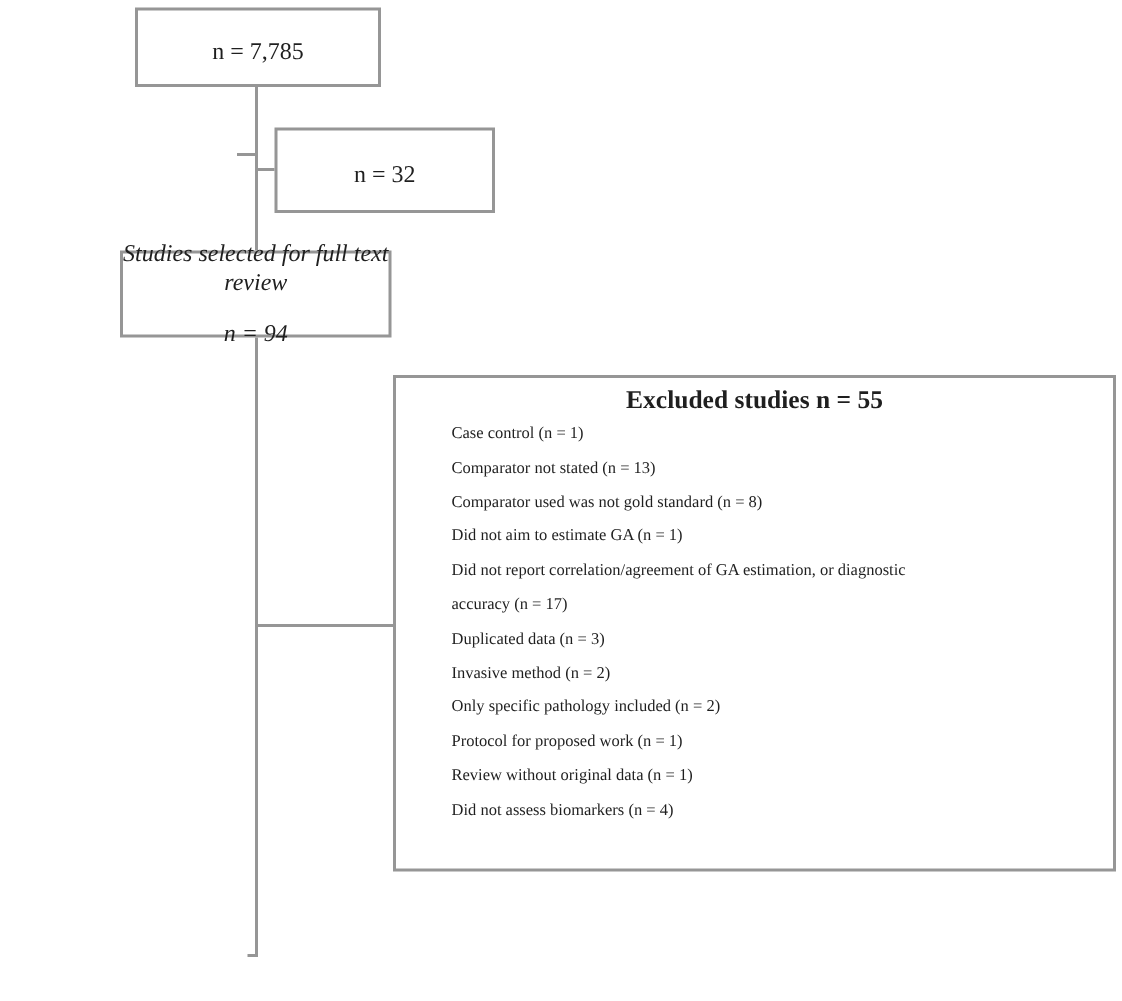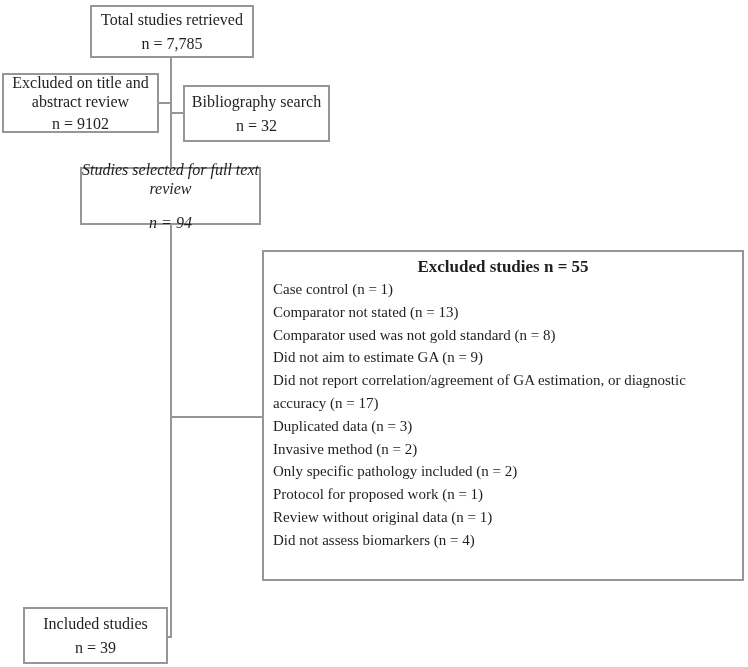--- a/index.html
+++ b/index.html
@@ -39,73 +39,63 @@
     padding:3px 9px;
     white-space:normal;
   }
   .big-title{
     text-align:center;
     font-weight:bold;
     font-size:17px;
     line-height:23px;
   }
   .item{
-    font-size:15px;
+    font-size:11px;
     line-height:22.8px;
     white-space:pre-line;
+    margin-left:28px;
   }
 </style>
 </head>
 <body>
 
 <div class="canvas">
 
   <div class="line" style="left:170px;top:56px;width:2px;height:111px;"></div>
   <div class="line" style="left:170px;top:224px;width:2px;height:414px;"></div>
   <div class="line" style="left:158px;top:102px;width:14px;height:2px;"></div>
   <div class="line" style="left:170px;top:112px;width:14px;height:2px;"></div>
   <div class="line" style="left:170px;top:416px;width:93px;height:2px;"></div>
   <div class="line" style="left:165px;top:636px;width:7px;height:2px;"></div>
 
   <div class="box" style="left:90px;top:5px;width:164px;height:53px;">
-    <div class="label">Total studies retrieved</div>
     <div class="count">n = 7,785</div>
   </div>
 
-  <div class="box" style="left:2px;top:73px;width:157px;height:60px;">
-    <div class="label">Excluded on title and
-abstract review</div>
-    <div class="count" style="margin-top:3px;">n = 9102</div>
-  </div>
 
   <div class="box" style="left:183px;top:85px;width:147px;height:57px;">
-    <div class="label">Bibliography search</div>
     <div class="count">n = 32</div>
   </div>
 
   <div class="box" style="left:80px;top:167px;width:181px;height:58px;font-style:italic;">
     <div class="label">Studies selected for full text
 review</div>
     <div class="count" style="margin-top:15px;">n = 94</div>
   </div>
 
   <div class="box big" style="left:262px;top:250px;width:482px;height:331px;">
     <div class="big-title">Excluded studies n = 55</div>
     <div class="item">Case control (n = 1)</div>
     <div class="item">Comparator not stated (n = 13)</div>
     <div class="item">Comparator used was not gold standard (n = 8)</div>
-    <div class="item">Did not aim to estimate GA (n = 9)</div>
+    <div class="item">Did not aim to estimate GA (n = 1)</div>
     <div class="item">Did not report correlation/agreement of GA estimation, or diagnostic
 accuracy (n = 17)</div>
     <div class="item">Duplicated data (n = 3)</div>
     <div class="item">Invasive method (n = 2)</div>
     <div class="item">Only specific pathology included (n = 2)</div>
     <div class="item">Protocol for proposed work (n = 1)</div>
     <div class="item">Review without original data (n = 1)</div>
     <div class="item">Did not assess biomarkers (n = 4)</div>
   </div>
 
-  <div class="box" style="left:23px;top:607px;width:145px;height:57px;">
-    <div class="label">Included studies</div>
-    <div class="count">n = 39</div>
-  </div>
 
 </div>
 
 </body></html>

